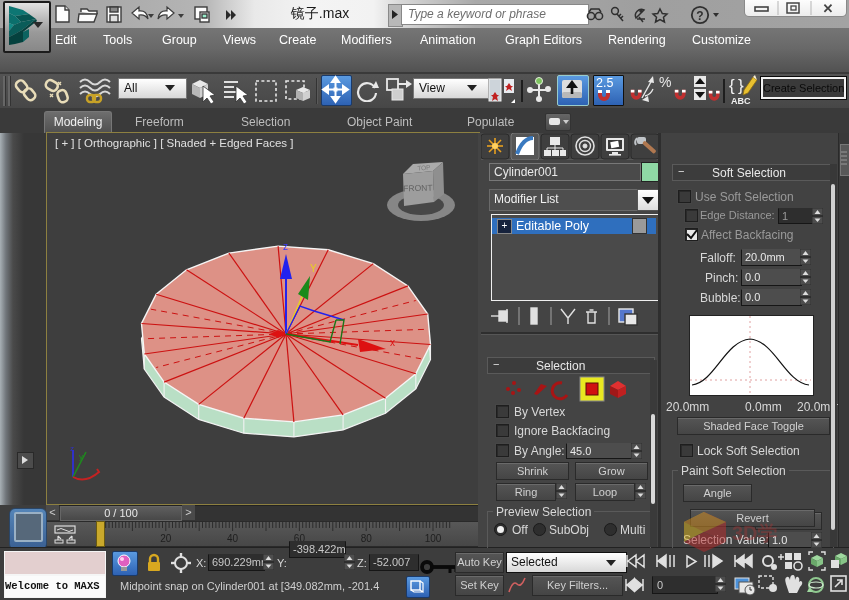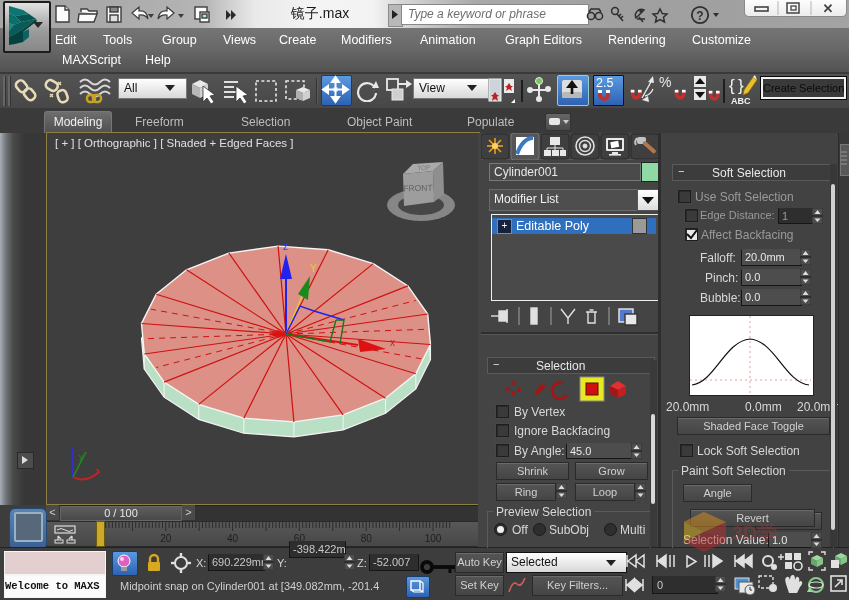--- a/index.html
+++ b/index.html
@@ -98,24 +98,20 @@
     <span class="abs" style="left:55px;">Edit</span>
     <span class="abs" style="left:103px;">Tools</span>
     <span class="abs" style="left:162px;">Group</span>
     <span class="abs" style="left:223px;">Views</span>
     <span class="abs" style="left:279px;">Create</span>
     <span class="abs" style="left:341px;">Modifiers</span>
     <span class="abs" style="left:420px;">Animation</span>
     <span class="abs" style="left:505px;">Graph Editors</span>
     <span class="abs" style="left:608px;">Rendering</span>
     <span class="abs" style="left:692px;">Customize</span>
-  </div>
-  <div class="abs" style="top:53px;left:0;width:849px;height:16px;color:#fff;font-size:12.5px;">
-    <span class="abs" style="left:62px;">MAXScript</span>
-    <span class="abs" style="left:145px;">Help</span>
   </div>
 
 
   <div class="abs" id="toolbar" style="left:0;top:74px;width:849px;height:34px;background:linear-gradient(#545454,#474747);"></div>
   <div class="abs" style="left:3px;top:76px;width:2px;height:30px;background:#666;border-right:1px solid #333;"></div>
   <div class="abs" style="left:8px;top:76px;width:2px;height:30px;background:#666;border-right:1px solid #333;"></div>
 
   <svg class="abs" style="left:14px;top:74px;" width="100" height="34" viewBox="0 0 100 34">
     <g fill="none" stroke="#e8dcb8" stroke-width="2.6">
       <rect x="3" y="6" width="9" height="12" rx="4" transform="rotate(-40 8 12)"></rect>

